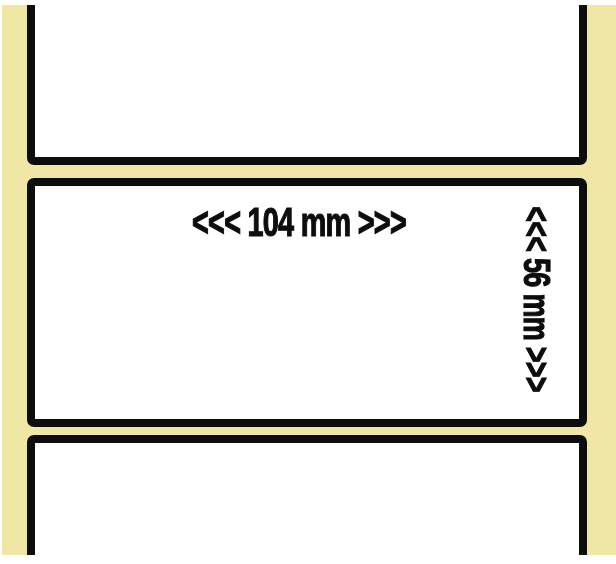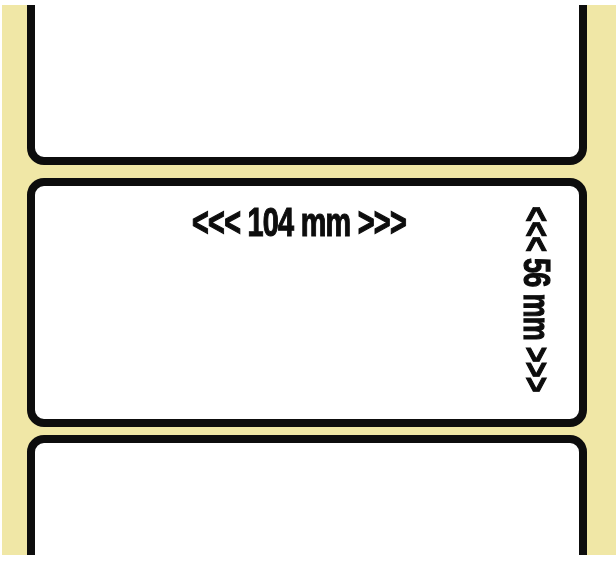--- a/index.html
+++ b/index.html
@@ -27,21 +27,21 @@
     background: var(--liner, #f0e7a6);
     overflow: hidden;
   }
   
   .label {
     position: absolute;
     left: 25px;
     width: 560px;
     background: var(--label, #ffffff);
     border: 8px solid var(--outline, #0d0d0d);
-    border-radius: 17px;
+    border-radius: 7px;
     box-sizing: border-box;
   }
   .label-top { top: -45px; height: 205px; }
   .label-mid { top: 173px; height: 249px; }
   .label-bot { top: 430px; height: 200px; }
 
   .dim {
     position: absolute;
     color: var(--outline, #0d0d0d);
     font-weight: bold;

